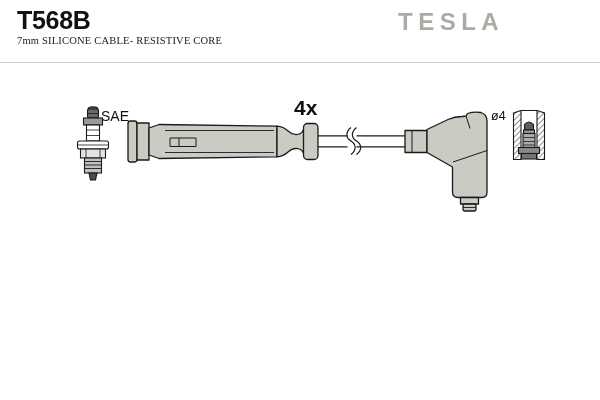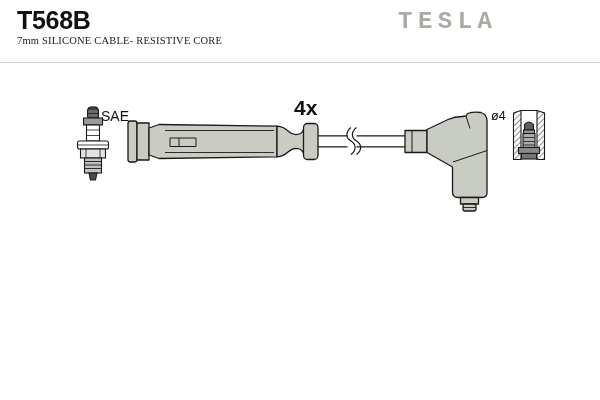--- a/index.html
+++ b/index.html
@@ -11,21 +11,21 @@
     position:absolute;left:17px;top:6px;font-size:25px;font-weight:bold;
     color:#111;letter-spacing:-0.3px;
   }
   .subtitle{
     position:absolute;left:17px;top:35px;font-size:10.5px;color:#1a1a1a;
     letter-spacing:0.2px;
     font-family:Liberation Serif, serif;
   }
   .brand-logo{
     position:absolute;left:398px;top:8px;font-size:24px;font-weight:bold;
-    color:#a8ada3;letter-spacing:5.5px;transform:scaleY(1.0);font-family:Liberation Mono, monospace;
+    color:#a8ada3;letter-spacing:5.5px;transform:scaleY(1.0);
   }
   .divider{
     position:absolute;left:0;top:62px;width:600px;height:1px;background:#cfcfcf;
   }
   svg{position:absolute;left:0;top:0;}
   svg text{font-family:"Liberation Sans",sans-serif;fill:#111;}
   .lbl-sae{font-size:14px;}
   .lbl-qty{font-size:21px;font-weight:600;}
   .lbl-dia{font-size:12.5px;}
 </style>

